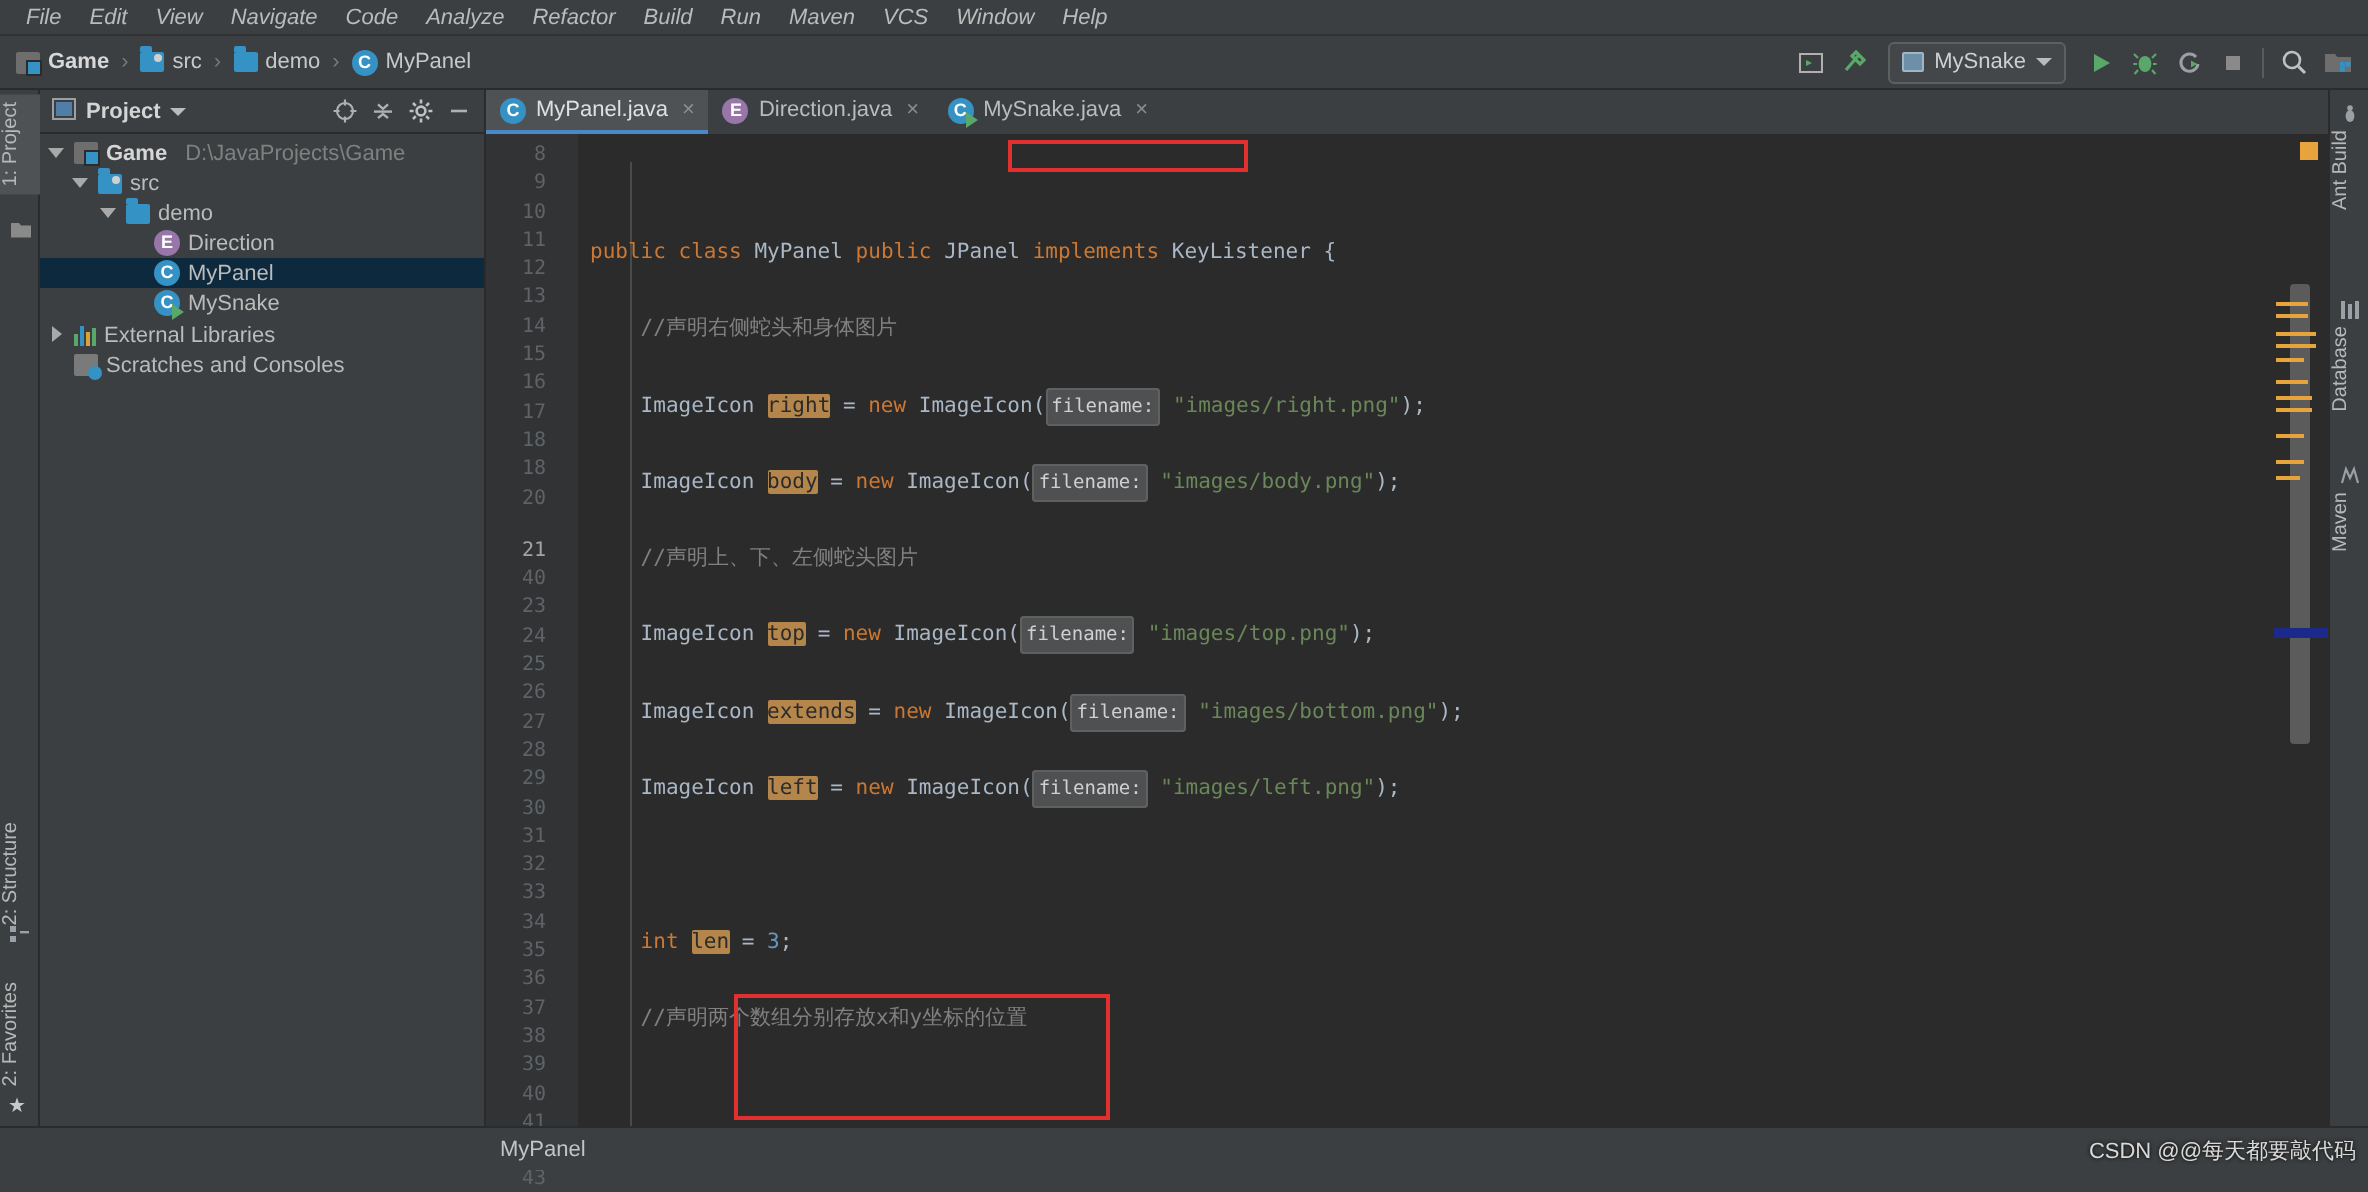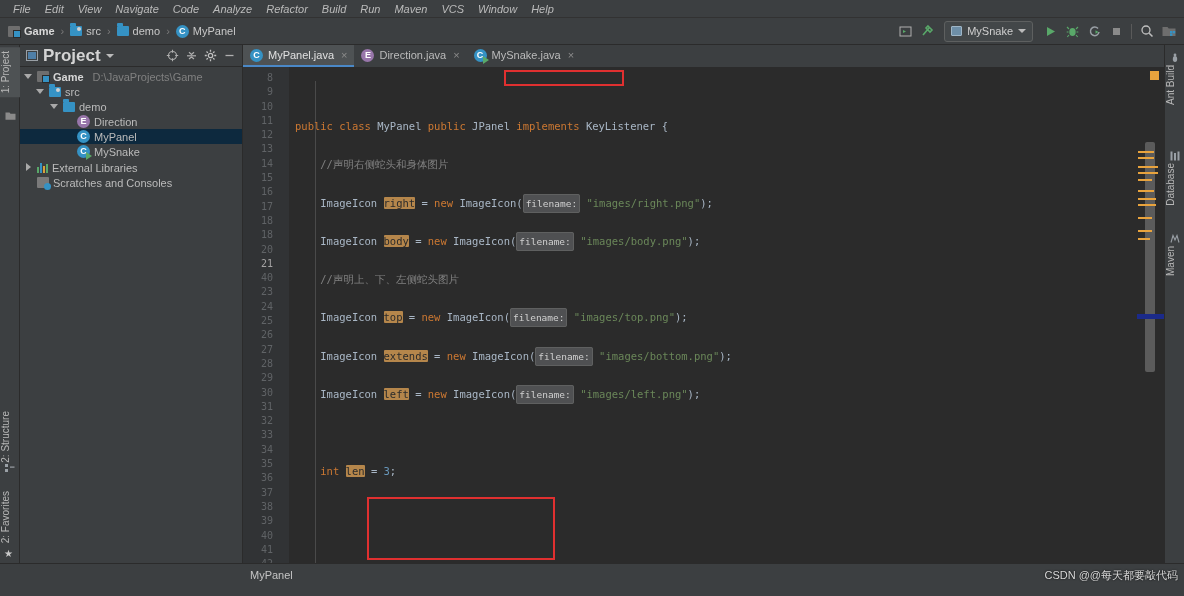--- a/index.html
+++ b/index.html
@@ -83,21 +83,21 @@
     padding: 4px 0; white-space: nowrap; cursor: default;
   }
   .vtab.active { background: #4e5254; }
 
   
   .project-panel { width: 222px; background: #3c3f41; display: flex; flex-direction: column; flex: 0 0 222px; }
   .pp-header {
     height: 22px; display:flex; align-items:center; padding-left:6px; gap: 5px;
     border-bottom: 1px solid #2b2b2b;
   }
-  .pp-title { font-size: 17px; color: #d4d4d4; font-weight: bold; }
+  .pp-title { font-size: 11px; color: #d4d4d4; font-weight: bold; }
   .pp-tools { margin-left:auto; display:flex; align-items:center; gap:2px; padding-right:4px; }
   .pp-tool { width:17px; height:17px; display:flex;align-items:center;justify-content:center; border-radius:2px;}
 
   .tree { flex:1; background: #3c3f41; padding-top: 2px; font-size: 11px; overflow: hidden; }
   .tnode {
     height: 15px; display: flex; align-items: center; gap: 4px; color: #bbbbbb;
     padding-right: 4px; cursor: default; white-space: nowrap;
   }
   .tnode.selected { background: #0d293e; }
   .tw {
@@ -130,21 +130,21 @@
   .etab.active { background:#4e5254; border-bottom-color:#4a88c7; color:#e0e0e0; }
   .etab .x { color:#8c8c8c; font-size:11px; margin-left:2px; }
 
   .editor-body { flex:1; display:flex; position: relative; background:#2b2b2b; min-height:0; }
   .gutter {
     width: 46px; flex: 0 0 46px; background: #313335; color:#606366;
     font-family: "DejaVu Sans Mono", monospace; font-size: 10px; text-align: right;
     padding-top: 4px; position: relative;
   }
   .gline { height: 14.3px; line-height: 14.3px; padding-right: 16px; position: relative; }
-  .gline.sel { color:#a4a3a3; }
+  .gline.sel { color:#a4a3a3;margin-top:12px; }
 
   .code {
     flex: 1; background: #2b2b2b; font-family: "DejaVu Sans Mono", monospace;
     font-size: 10.5px; padding-top: 4px; position: relative; overflow: hidden;
     white-space: pre; color: #a9b7c6; min-width: 0;
   }
   .cline { height: 14.3px; line-height: 14.3px; padding-left: 6px; position: relative; white-space: pre; }
   .indentguide {
     position:absolute; left: 2px; top:0; bottom:0; width:1px; background:#4a4a4a;
   }
@@ -480,20 +480,21 @@
           <div class="cline"><span class="kw">public</span> <span class="kw">class</span> <span class="typ">MyPanel</span> <span class="kw">public</span> <span class="typ">JPanel</span> <span class="kw">implements</span> <span class="typ">KeyListener</span> {</div>
           <div class="cline">    <span class="cmt">//声明右侧蛇头和身体图片</span></div>
           <div class="cline">    <span class="typ">ImageIcon</span> <span class="hlv">right</span> = <span class="kw">new</span> <span class="typ">ImageIcon</span>(<span class="param">filename:</span> <span class="str">"images/right.png"</span>);</div>
           <div class="cline">    <span class="typ">ImageIcon</span> <span class="hlv">body</span> = <span class="kw">new</span> <span class="typ">ImageIcon</span>(<span class="param">filename:</span> <span class="str">"images/body.png"</span>);</div>
           <div class="cline">    <span class="cmt">//声明上、下、左侧蛇头图片</span></div>
           <div class="cline">    <span class="typ">ImageIcon</span> <span class="hlv">top</span> = <span class="kw">new</span> <span class="typ">ImageIcon</span>(<span class="param">filename:</span> <span class="str">"images/top.png"</span>);</div>
           <div class="cline">    <span class="typ">ImageIcon</span> <span class="hlv">extends</span> = <span class="kw">new</span> <span class="typ">ImageIcon</span>(<span class="param">filename:</span> <span class="str">"images/bottom.png"</span>);</div>
           <div class="cline">    <span class="typ">ImageIcon</span> <span class="hlv">left</span> = <span class="kw">new</span> <span class="typ">ImageIcon</span>(<span class="param">filename:</span> <span class="str">"images/left.png"</span>);</div>
           <div class="cline"> </div>
           <div class="cline">    <span class="kw">int</span> <span class="hlv">len</span> = <span class="num">3</span>;</div>
+          <div class="cline">    <span class="cmt">//声明两个数组分别存放x和y坐标的位置</span></div>
           
           
           
           
           
           
           
           
           
           

